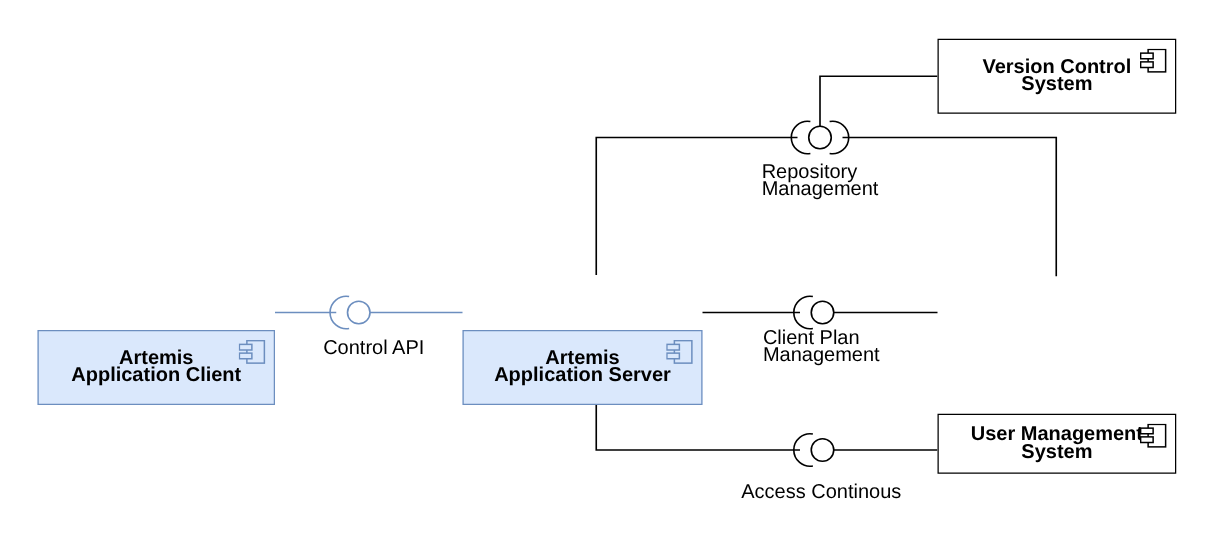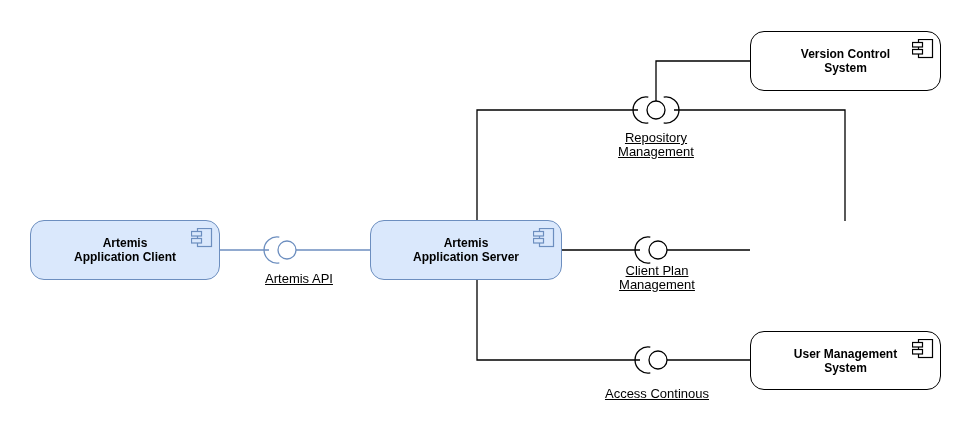--- a/index.html
+++ b/index.html
@@ -16,47 +16,45 @@
   .wires circle{stroke-width:1.3px;}
   .black-stroke path{stroke:var(--line);}
   .black-stroke circle{stroke:var(--line);fill:#ffffff;}
   .blue-stroke path{stroke:var(--highlight-stroke);}
   .blue-stroke circle{stroke:var(--highlight-stroke);fill:#ffffff;}
 
   .component{
     position:absolute;
     display:flex;align-items:center;justify-content:center;
     text-align:center;
-    font-weight:bold;font-size:12px;line-height:14px;
+    font-weight:bold;font-size:16px;line-height:14px;
     white-space:pre-line;
     box-sizing:border-box;
-    border-radius:14px;
   }
-  .component.blue{background:var(--highlight-fill);border:1.3px solid var(--highlight-stroke);}
+  .component.blue{background:var(--highlight-fill);border:1.3px solid var(--highlight-stroke);margin-top:44px;}
   .component.plain{background:var(--plain-fill);border:1.3px solid var(--plain-stroke);}
 
   .comp-client{left:30px;top:220px;width:190px;height:60px;}
   .comp-server{left:370px;top:220px;width:192px;height:60px;}
   .comp-vcs{left:750px;top:31px;width:191px;height:60px;}
   .comp-cis{left:750px;top:221px;width:191px;height:59px;}
-  .comp-ums{left:750px;top:331px;width:191px;height:59px;}
+  .comp-ums{left:750px;top:331px;width:191px;height:48px;}
 
   .comp-icon{position:absolute;top:7px;right:6px;width:22px;height:20px;}
   .comp-icon .shape{stroke-width:1.2px;}
   .blue .comp-icon .shape{stroke:var(--highlight-stroke);fill:var(--highlight-fill);}
   .plain .comp-icon .shape{stroke:var(--plain-stroke);fill:var(--plain-fill);}
 
   .iface-label{
     position:absolute;
     transform:translateX(-50%);
-    text-align:center;
-    font-size:13px;line-height:14px;
+    text-align:left;
+    font-size:16px;line-height:14px;
     white-space:pre-line;
     color:var(--text);
-    text-decoration:underline;
   }
 </style>
 </head>
 <body>
 
 <div class="canvas">
 
   <svg class="wires" width="971" height="436" viewBox="0 0 971 436">
 
     <g class="blue-stroke">
@@ -124,21 +122,21 @@
   <div class="component plain comp-ums">
     <svg class="comp-icon" viewBox="0 0 22 20">
       <rect class="shape" x="6.5" y="0.5" width="14" height="18"></rect>
       <rect class="shape" x="0.5" y="3.5" width="10" height="4.5"></rect>
       <rect class="shape" x="0.5" y="10.5" width="10" height="4.5"></rect>
     </svg>
     <div>User Management
 System</div>
   </div>
 
-  <div class="iface-label" style="left:299px;top:272px">Artemis API</div>
+  <div class="iface-label" style="left:299px;top:272px">Control API</div>
 
   <div class="iface-label" style="left:656px;top:131px">Repository
 Management</div>
 
   <div class="iface-label" style="left:657px;top:264px">Client Plan
 Management</div>
 
   <div class="iface-label" style="left:657px;top:387px">Access Continous</div>
 
 </div>

